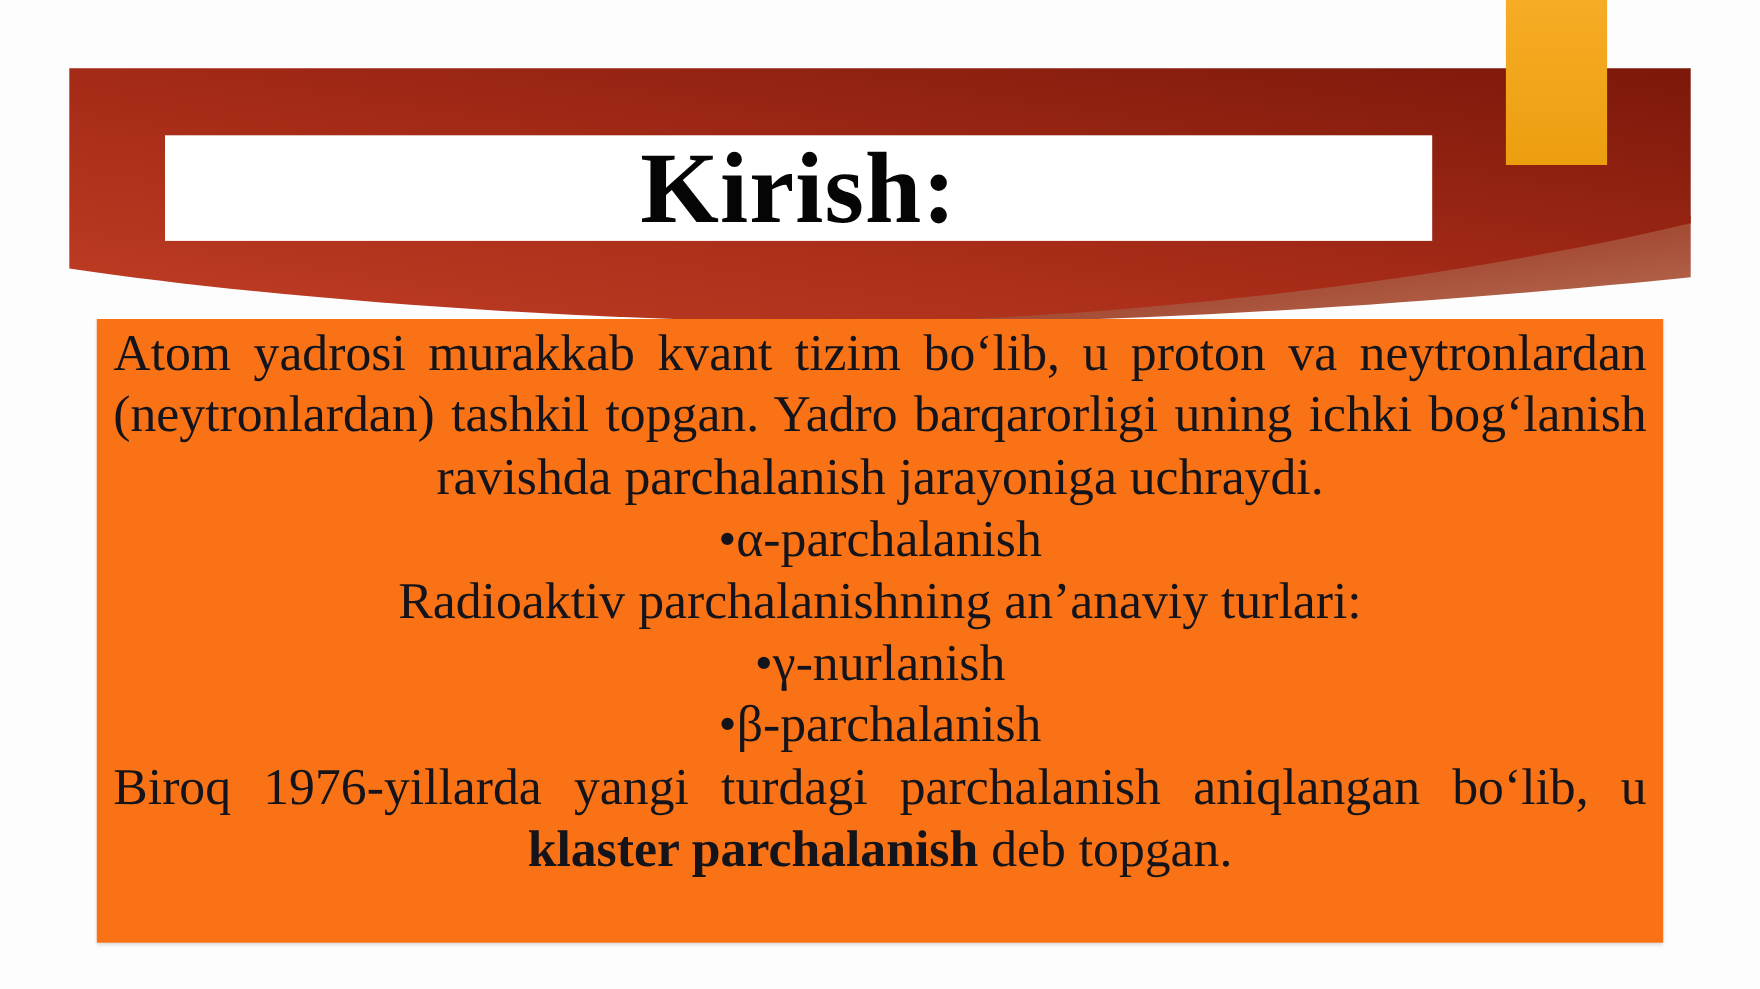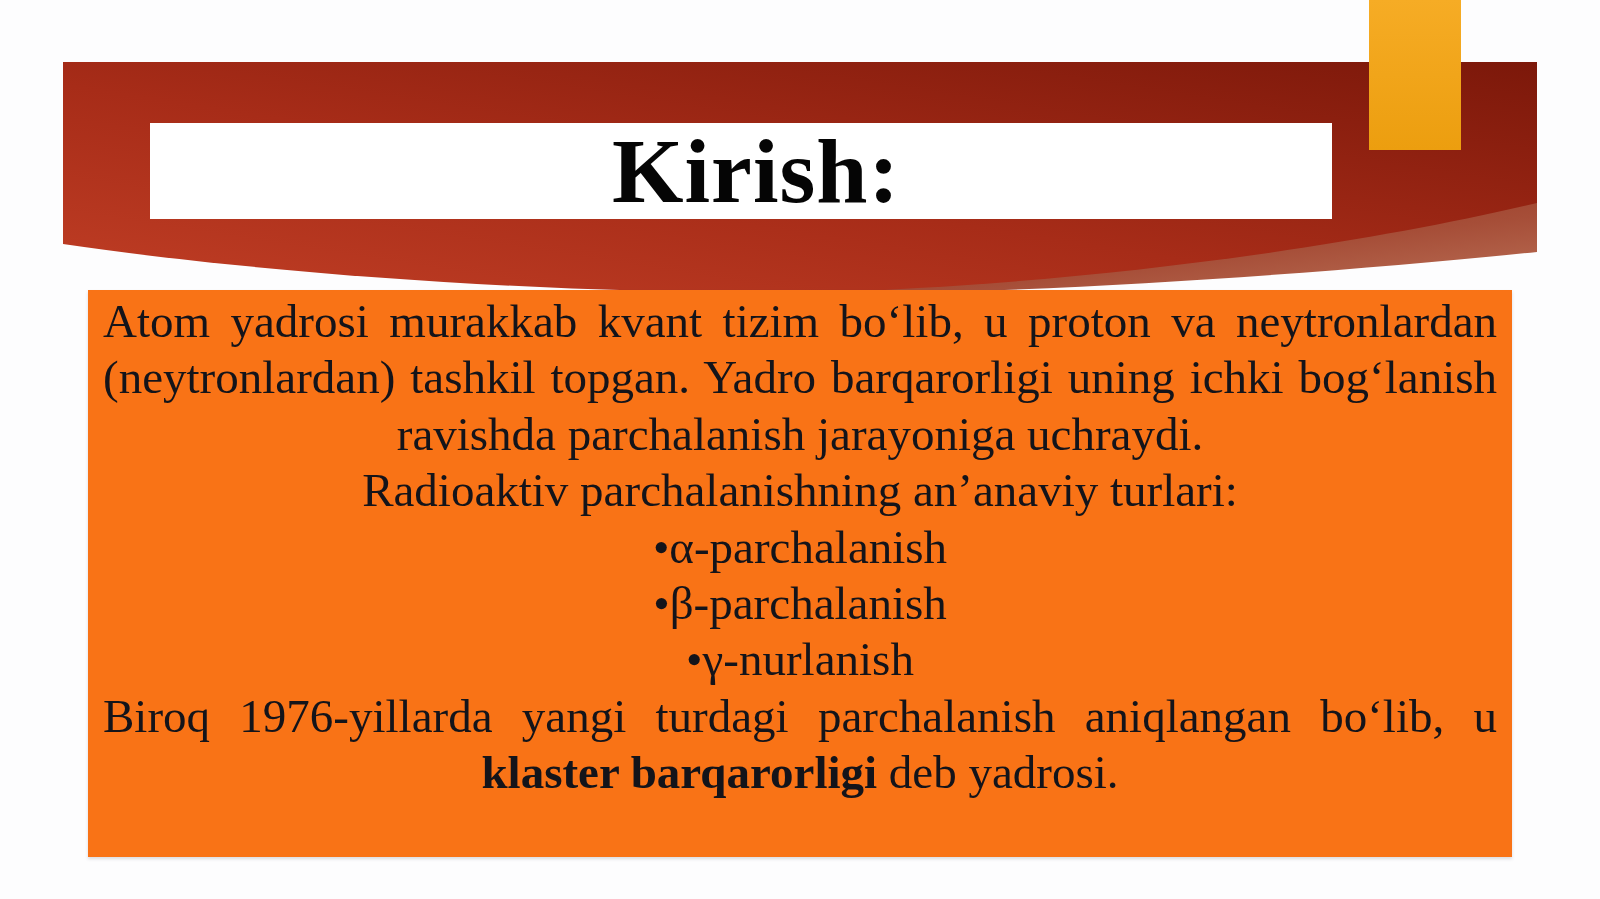--- a/index.html
+++ b/index.html
@@ -12,21 +12,20 @@
   }
   .banner-svg{
     position:absolute;left:0;top:0;width:1600px;height:340px;
     display:block;
   }
   .title-box{
     position:absolute;left:150px;top:123px;width:1152px;height:96px;
     background:#ffffff;
     display:flex;align-items:center;justify-content:center;
     z-index:3;
-    padding-left:30px;
   }
   .title{
     margin:0;
     font-size:92px;line-height:1;
     font-weight:bold;
     color:#050505;
     letter-spacing:1px;
     white-space:nowrap;
   }
   .body-box{
@@ -85,21 +84,21 @@
   </svg>
 
   <div class="title-box">
     <h1 class="title">Kirish:</h1>
   </div>
 
   <div class="body-box">
     <div class="line stretch">Atom yadrosi murakkab kvant tizim boʻlib, u proton va neytronlardan</div>
     <div class="line stretch">(neytronlardan) tashkil topgan. Yadro barqarorligi uning ichki bogʻlanish</div>
     <div class="line">ravishda parchalanish jarayoniga uchraydi.</div>
+    <div class="line">•α-parchalanish</div>
     <div class="line">Radioaktiv parchalanishning an’anaviy turlari:</div>
-    <div class="line">•α-parchalanish</div>
+    <div class="line">•γ-nurlanish</div>
     <div class="line">•β-parchalanish</div>
-    <div class="line">•γ-nurlanish</div>
     <div class="line stretch">Biroq 1976-yillarda yangi turdagi parchalanish aniqlangan boʻlib, u</div>
-    <div class="line"><span class="bold">klaster barqarorligi</span><span> deb yadrosi.</span></div>
+    <div class="line"><span class="bold">klaster parchalanish</span><span> deb topgan.</span></div>
   </div>
 
 </div>
 
 </body></html>

